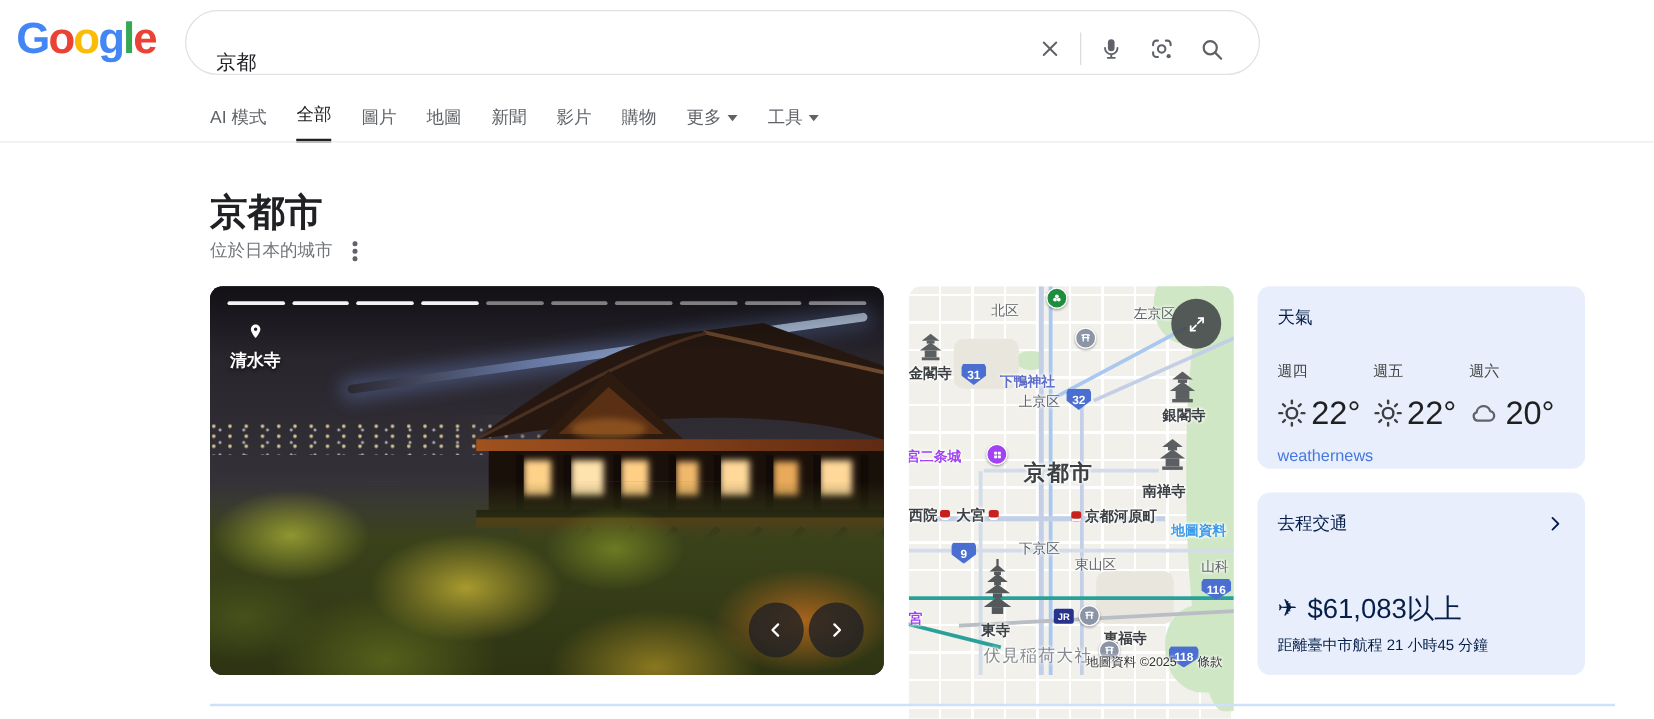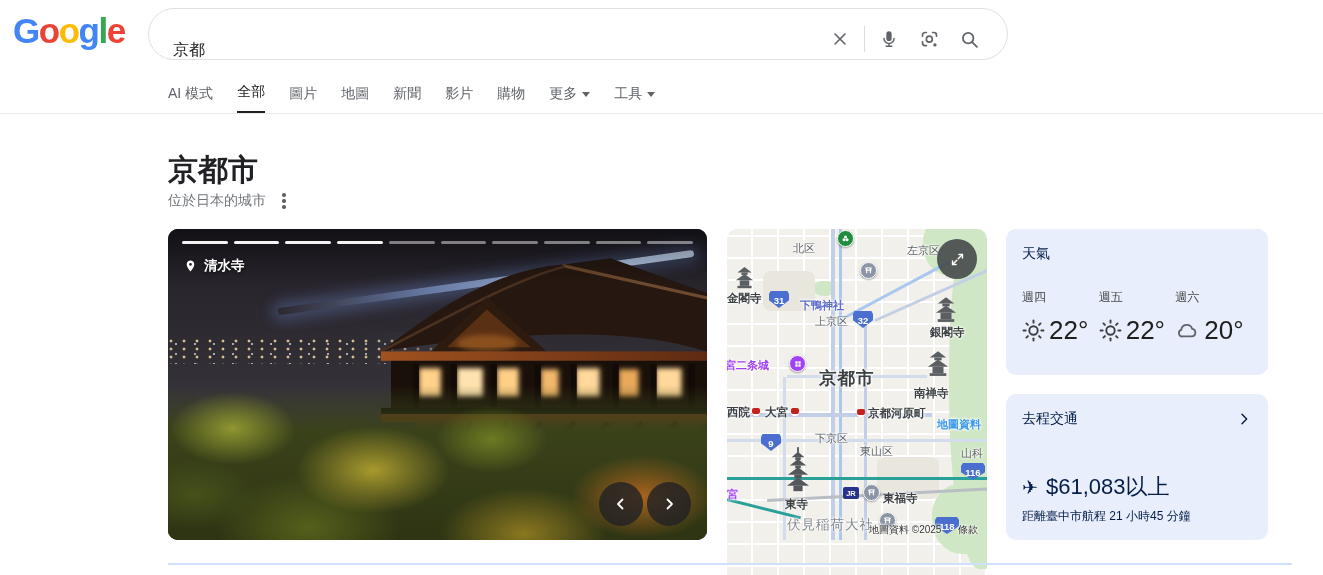--- a/index.html
+++ b/index.html
@@ -53,21 +53,21 @@
       radial-gradient(100px 58px at 88% 72%, #a8641d 0%, rgba(168,100,29,0) 72%),
       radial-gradient(130px 76px at 26% 92%, #55601b 0%, rgba(85,96,27,0) 70%),
       radial-gradient(120px 66px at 66% 96%, #8a7820 0%, rgba(138,120,32,0) 70%),
       radial-gradient(90px 50px at 5% 70%, #46511a 0%, rgba(70,81,26,0) 70%),
       linear-gradient(180deg, rgba(42,46,22,0) 0%, #3a421a 30%, #2e3413 100%); }
   .ph-topshade { position:absolute; left:0; top:0; width:100%; height:56px; background:linear-gradient(180deg,rgba(0,0,0,.45),rgba(0,0,0,0)); }
   .ph-bars { position:absolute; left:14px; right:14px; top:12px; display:flex; gap:6px; }
   .ph-bars i { flex:1; height:3px; border-radius:2px; background:rgba(255,255,255,.45); }
   .ph-bars i.on { background:rgba(255,255,255,.95); }
   .ph-loc { position:absolute; left:16px; top:28px; display:flex; align-items:center; gap:7px; color:#fff;
-    font-size:13.5px; font-weight:700; text-shadow:0 1px 3px rgba(0,0,0,.7); cursor:pointer; }
+    font-size:13.5px; font-weight:700; text-shadow:0 1px 3px rgba(0,0,0,.7); cursor:pointer;flex-direction:column; }
   .ph-nav { position:absolute; bottom:14px; width:44px; height:44px; border-radius:50%;
     background:rgba(32,33,36,.8); display:flex; align-items:center; justify-content:center; cursor:pointer; }
   .ph-prev { right:64px; } .ph-next { right:16px; }
 
   
   .map { position:absolute; left:727px; top:229px; width:260px; height:380px; border-radius:10px; overflow:hidden;
     cursor:pointer; background-color:#f1f0ea;
     background-image:repeating-linear-gradient(0deg, transparent 0 20px, #ffffff 20px 22px),
                      repeating-linear-gradient(90deg, transparent 0 24px, #ffffff 24px 26px); }
   .map * { position:absolute; }
@@ -411,21 +411,21 @@
         <span>JR</span>
       </div>
     <div class="mark gray-m" style="left:136px;top:255px;">
       <svg width="9" height="9" viewBox="0 0 24 24">
           <g stroke="#fff" stroke-width="3" fill="none">
             <path d="M3 6c4-2 14-2 18 0"></path>
             <path d="M7 5v14M17 5v14M4 11h16"></path>
           </g>
         </svg>
     </div>
-    <span class="mlab poi" style="left:156px;top:262px;">東福寺</span>
+    <span class="mlab poi" style="left:156px;top:274px;">東福寺</span>
     <span class="mlab big-gray" style="left:60px;top:287px;">伏見稲荷大社</span>
     <div class="mark gray-m" style="left:152px;top:283px;">
       <svg width="9" height="9" viewBox="0 0 24 24">
           <g stroke="#fff" stroke-width="3" fill="none">
             <path d="M3 6c4-2 14-2 18 0"></path>
             <path d="M7 5v14M17 5v14M4 11h16"></path>
           </g>
         </svg>
     </div>
     <div class="shield wide" style="left:208px;top:288px;">
@@ -490,20 +490,21 @@
       <div class="wx-col">
         <div class="wx-day">週六</div>
         <div class="wx-temp">
             <svg width="25" height="23" viewBox="0 0 24 24">
               <path d="M7 18.2h9.2a4 4 0 0 0 .6-7.95A5.8 5.8 0 0 0 5.5 11.4 3.5 3.5 0 0 0 7 18.2z" fill="none" stroke="#5f6368" stroke-width="1.9" stroke-linejoin="round"></path>
             </svg>
             <span>20°</span>
           </div>
       </div>
     </div>
+    <div class="wx-src">weathernews</div>
   </div>
 
   <div class="card transit">
     <div class="tr-head">
       <span class="card-title">去程交通</span>
       <svg width="16" height="16" viewBox="0 0 24 24">
           <polyline points="9,5 16,12 9,19" fill="none" stroke="#041e49" stroke-width="2.2" stroke-linecap="round" stroke-linejoin="round"></polyline>
         </svg>
     </div>
     <div class="tr-price">

